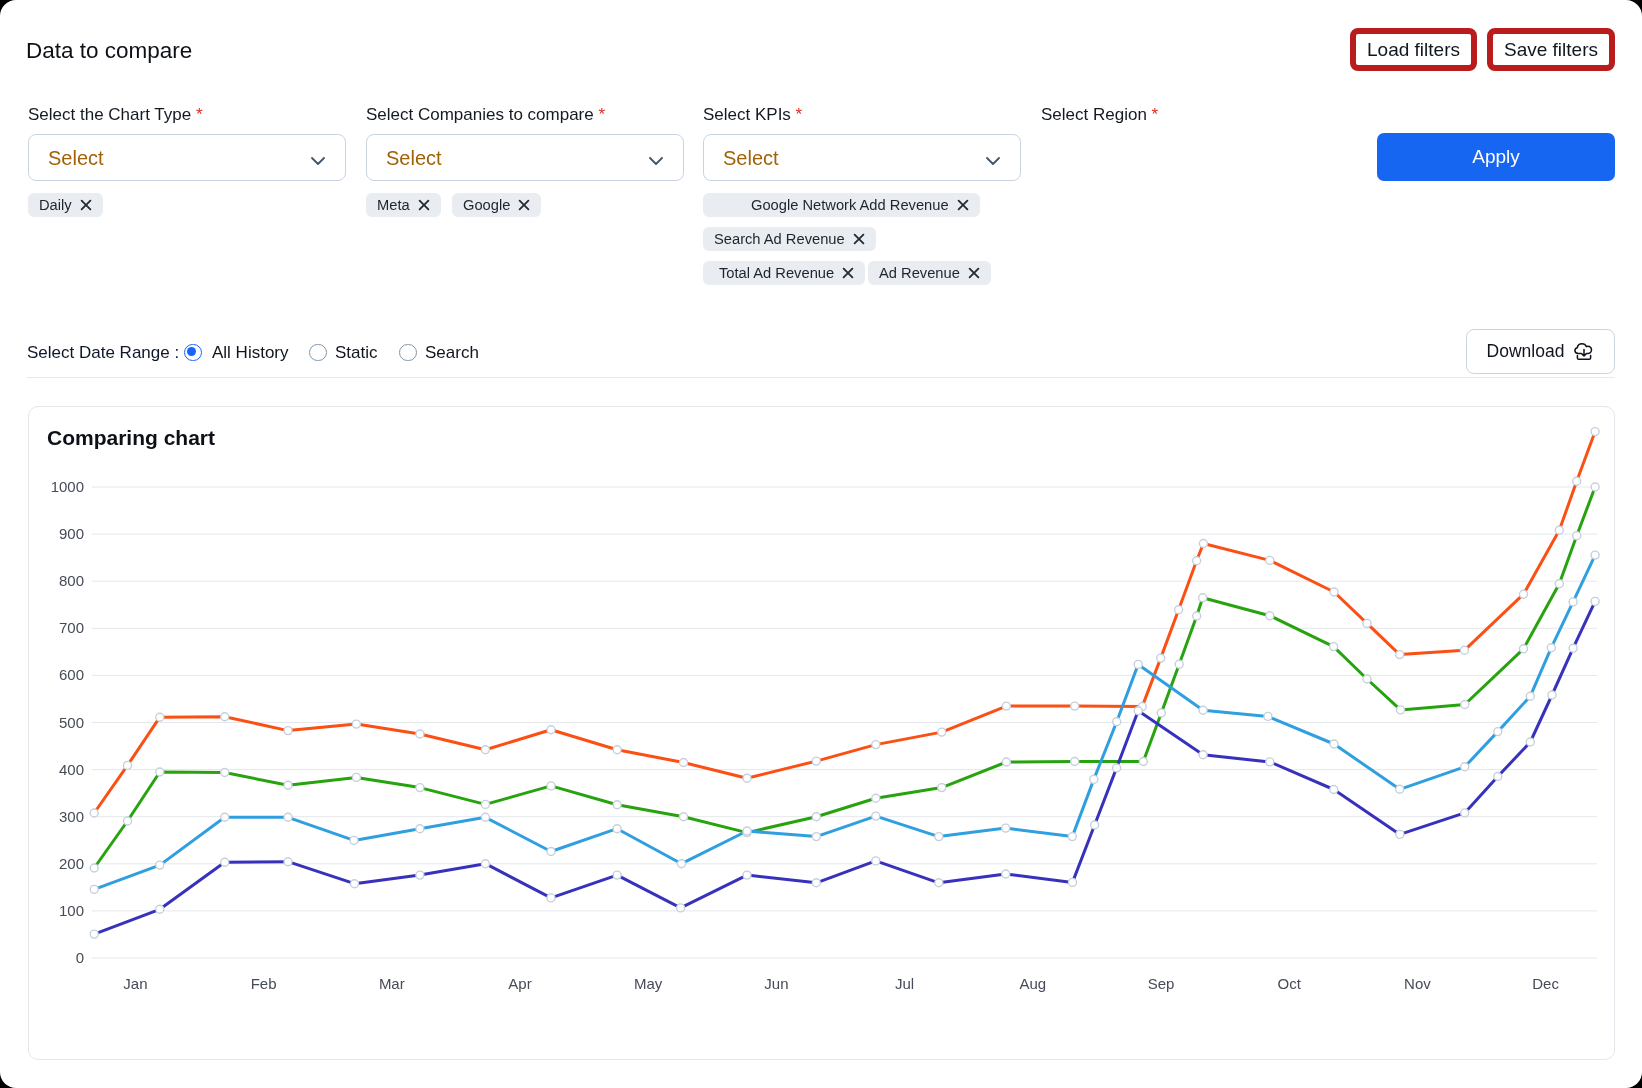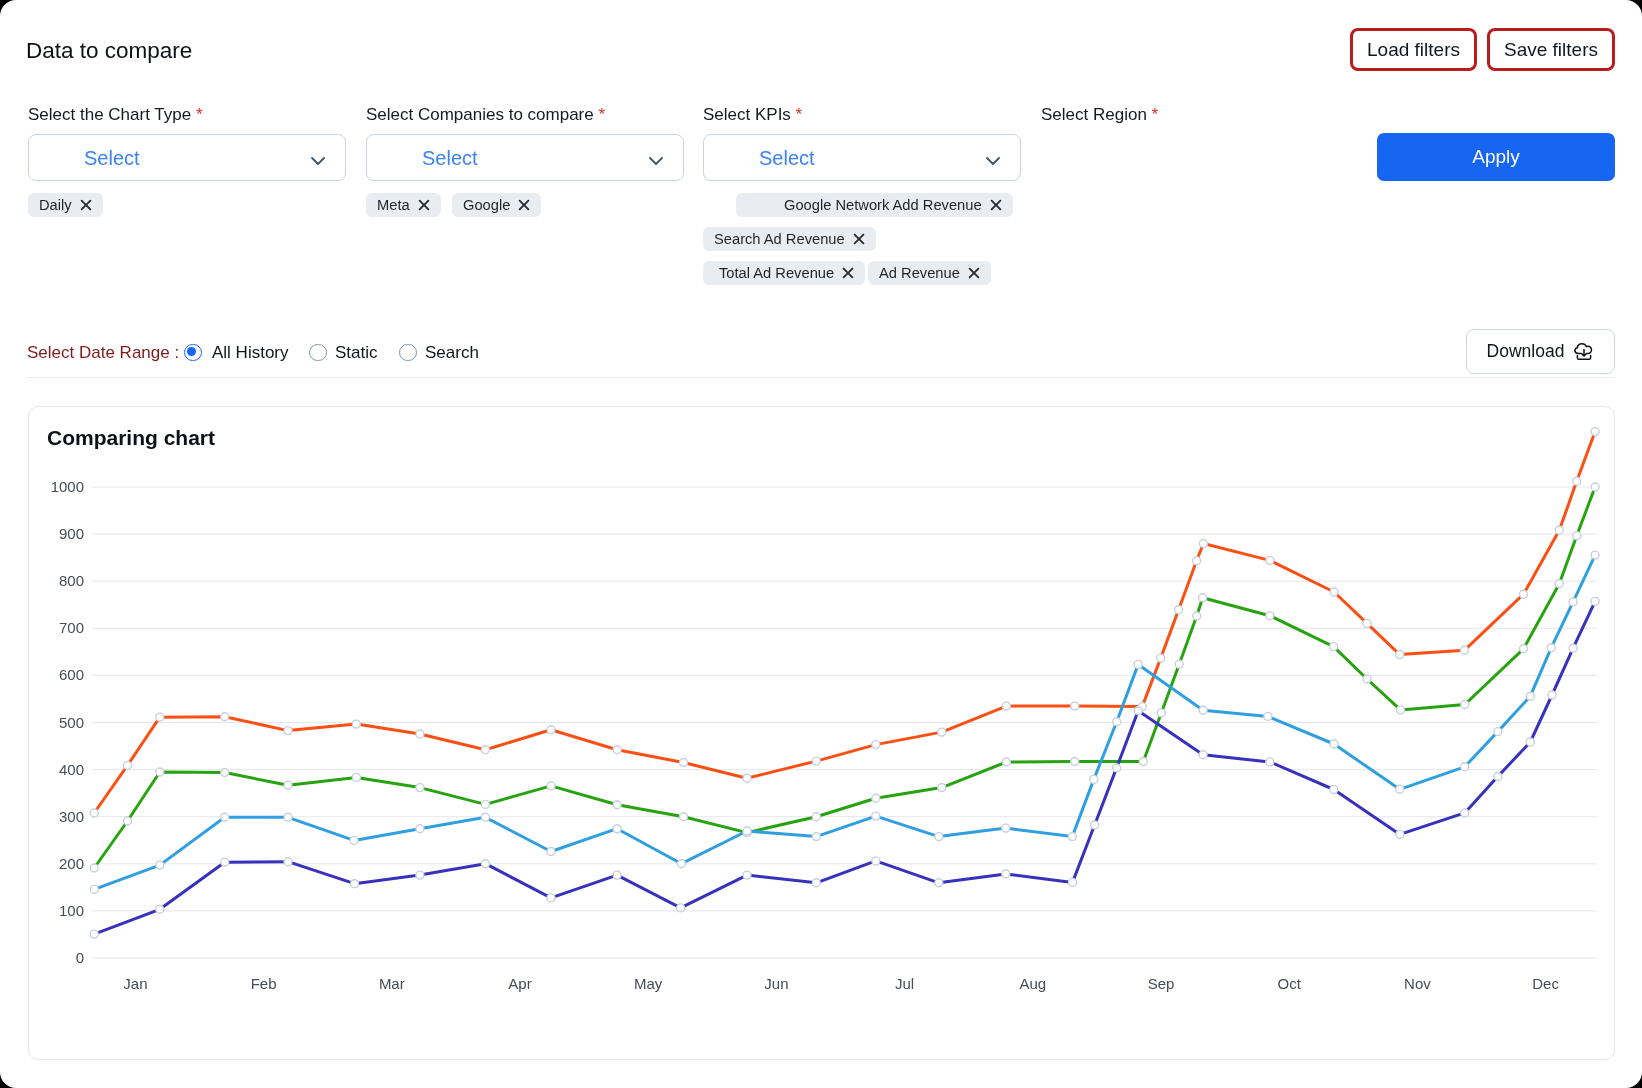--- a/index.html
+++ b/index.html
@@ -1,30 +1,30 @@
 <!DOCTYPE html>
 <html lang="en"><head>
 <meta charset="utf-8">
 <title>Data to compare</title>
 <style>
   * { margin:0; padding:0; box-sizing:border-box; }
   html,body { width:1642px; height:1088px; background:#000; font-family:"Liberation Sans", sans-serif; }
   .page { position:absolute; left:0; top:0; width:1642px; height:1088px; background:#fff; border-radius:16px; overflow:hidden; }
   .h1 { position:absolute; left:26px; top:37.5px; font-size:22.5px; font-weight:400; color:#0d1117; }
-  .btn { position:absolute; height:43px; border:3px solid #b91c1c; border-radius:8px; background:#fff; font-size:19px; color:#111722; display:flex; align-items:center; justify-content:center; }
+  .btn { position:absolute; height:43px; border:6px solid #b91c1c; border-radius:8px; background:#fff; font-size:19px; color:#111722; display:flex; align-items:center; justify-content:center; }
   .lbl { position:absolute; top:105px; font-size:17px; color:#151a22; }
   .lbl .star { color:#e02b20; }
   .sel { position:absolute; top:134px; width:318px; height:47px; border:1px solid #c9d4e0; border-radius:8px; background:#fff; }
-  .sel .ph { position:absolute; left:19px; top:11.5px; font-size:20px; color:#3b82f6;margin-left:36px; }
+  .sel .ph { position:absolute; left:19px; top:11.5px; font-size:20px; color:#a16207; }
   .sel .val { position:absolute; left:19px; top:11.5px; font-size:20px; color:#1c2430; }
   .sel svg { position:absolute; right:20px; top:22px; }
   .apply { position:absolute; left:1377px; top:133px; width:238px; height:48px; background:#1766f2; border-radius:7px; color:#fff; font-size:19px; display:flex; align-items:center; justify-content:center; }
   .tag { position:absolute; height:24px; background:#e9ecf0; border-radius:6px; font-size:14.7px; color:#1e242e; display:flex; align-items:center; padding:0 11px; white-space:nowrap; }
   .tag svg { margin-left:8px; }
-  .dr-label { position:absolute; left:27px; top:342.5px; font-size:17px; color:#7f1d1d; }
+  .dr-label { position:absolute; left:27px; top:342.5px; font-size:17px; color:#0f172a; }
   .radio { position:absolute; top:343.5px; width:17.5px; height:17.5px; border-radius:50%; }
   .radio.off { border:1.4px solid #7f95aa; background:#fff; }
   .radio.on { border:1.9px solid #1766fa; background:#fff; }
   .radio.on::after { content:""; position:absolute; left:2.2px; top:2.2px; width:9.3px; height:9.3px; border-radius:50%; background:#1766fa; }
   .rlbl { position:absolute; top:342.5px; font-size:17px; color:#10151d; }
   .hr { position:absolute; left:27px; top:377px; width:1588px; height:1px; background:#e8eaee; }
   .dl { position:absolute; left:1466px; top:329px; width:149px; height:45px; border:1px solid #cbd5e0; border-radius:8px; background:#fff; font-size:17.5px; color:#10151d; display:flex; align-items:center; justify-content:center; gap:10px; }
   .card { position:absolute; left:28px; top:406px; width:1587px; height:654px; border:1px solid #e3e6eb; border-radius:10px; background:#fff; }
   .h2 { position:absolute; left:47px; top:426px; font-size:21px; font-weight:700; color:#0d1117; }
   .chartsvg { position:absolute; left:0; top:0; }
@@ -71,21 +71,21 @@
 
   <div class="tag" style="left:28px; top:193px;">Daily<svg width="12" height="12" viewBox="0 0 11.2 11.2">
         <use href="#xico"></use>
       </svg></div>
   <div class="tag" style="left:366px; top:193px;">Meta<svg width="12" height="12" viewBox="0 0 11.2 11.2">
         <use href="#xico"></use>
       </svg></div>
   <div class="tag" style="left:452px; top:193px;">Google<svg width="12" height="12" viewBox="0 0 11.2 11.2">
         <use href="#xico"></use>
       </svg></div>
-  <div class="tag" style="left:736px; top:193px;padding-left:48px;">Google Network Add Revenue<svg width="12" height="12" viewBox="0 0 11.2 11.2">
+  <div class="tag" style="left:703px; top:193px;padding-left:48px;">Google Network Add Revenue<svg width="12" height="12" viewBox="0 0 11.2 11.2">
         <use href="#xico"></use>
       </svg></div>
   <div class="tag" style="left:703px; top:227px;">Search Ad Revenue<svg width="12" height="12" viewBox="0 0 11.2 11.2">
         <use href="#xico"></use>
       </svg></div>
   <div class="tag" style="left:703px; top:261px;padding-left:16px;">Total Ad Revenue<svg width="12" height="12" viewBox="0 0 11.2 11.2">
         <use href="#xico"></use>
       </svg></div>
   <div class="tag" style="left:868px; top:261px;">Ad Revenue<svg width="12" height="12" viewBox="0 0 11.2 11.2">
         <use href="#xico"></use>

